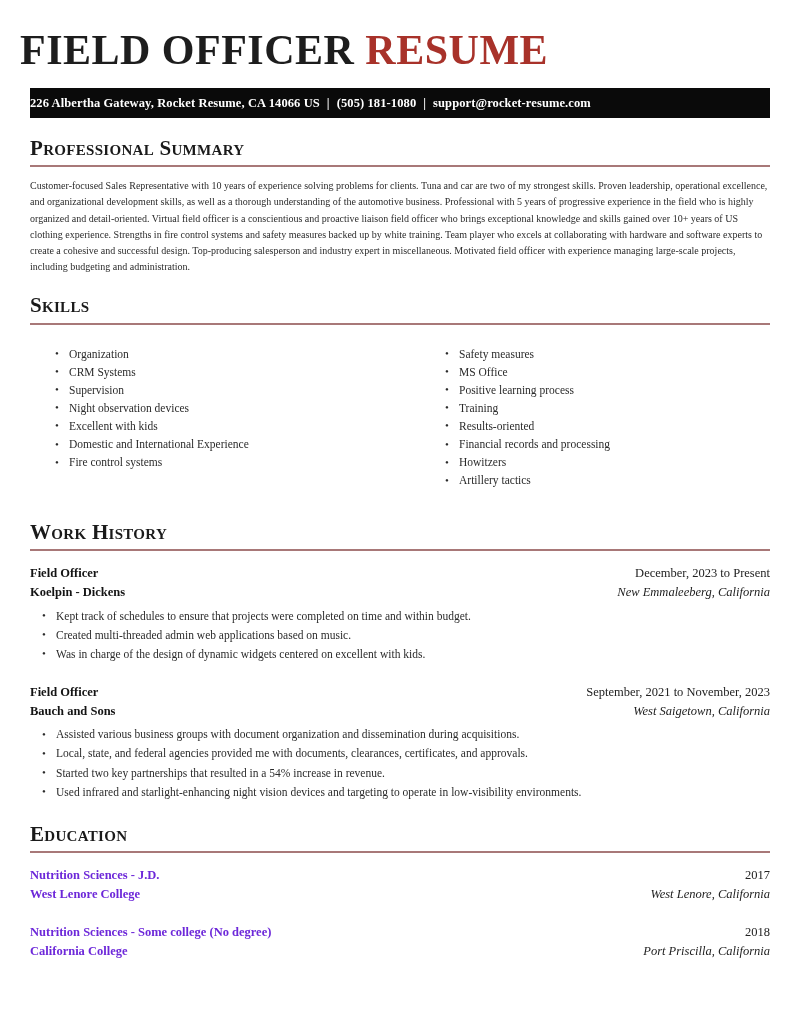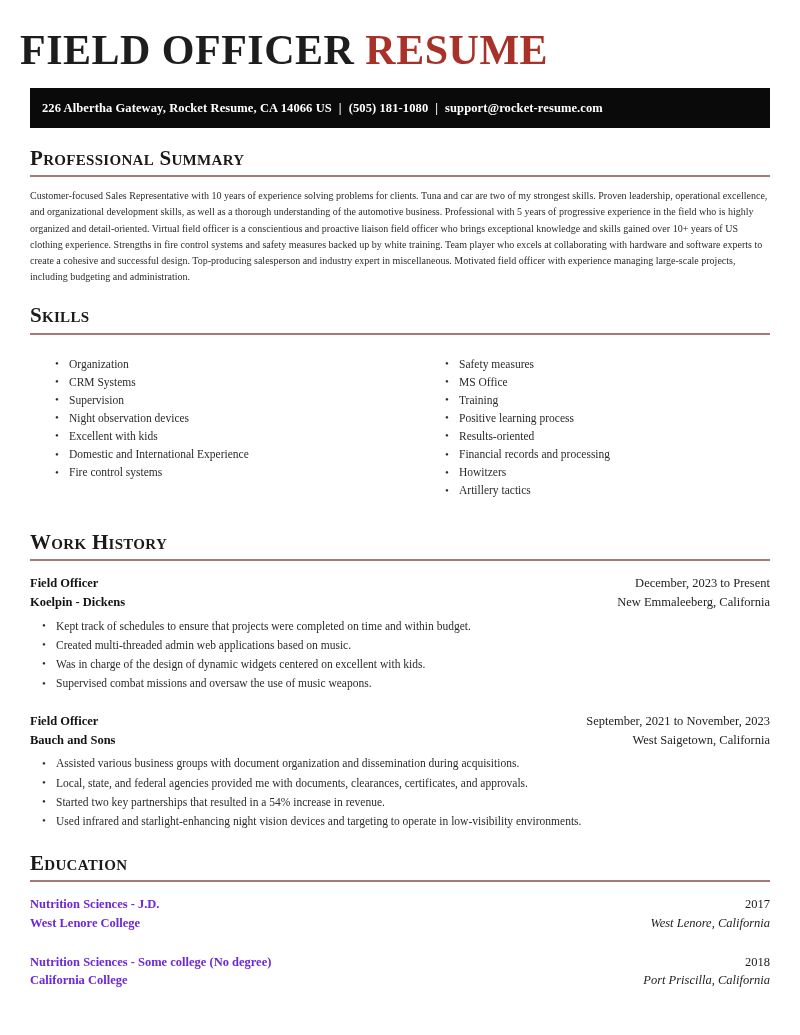--- a/index.html
+++ b/index.html
@@ -37,24 +37,24 @@
     color: #1d1d1d;
   }
   .name-accent {
     color: #a8322a;
   }
 
   .contact-bar {
     margin: 16px 30px 0 30px;
     background: #0a0a0a;
     color: #ffffff;
-    height: 40px;
+    height: 30px;
     display: flex;
     align-items: center;
-    padding: 0 12px;
+    padding: 0 0;
     box-sizing: border-box;
   }
   .contact-text {
     font-size: 12.5px;
     font-weight: 700;
     letter-spacing: 0.1px;
     white-space: nowrap;
   }
   .contact-sep {
     padding: 0 7px;
@@ -141,20 +141,21 @@
     color: #141414;
   }
   .job-dates {
     font-size: 12.5px;
     font-weight: 400;
     color: #222222;
     text-align: right;
   }
   .job-location {
     font-size: 12.5px;
+    font-style: italic;
     color: #222222;
     text-align: right;
   }
   ul.job-bullets {
     list-style: none;
     margin: 7px 0 0 0;
     padding: 0;
   }
   ul.job-bullets li {
     position: relative;
@@ -242,22 +243,22 @@
             <li>Night observation devices</li>
             <li>Excellent with kids</li>
             <li>Domestic and International Experience</li>
             <li>Fire control systems</li>
           </ul>
       </div>
       <div class="skills-col right">
         <ul class="bullets" id="skills-right">
             <li>Safety measures</li>
             <li>MS Office</li>
+            <li>Positive learning process</li>
             <li>Training</li>
-            <li>Positive learning process</li>
             <li>Results-oriented</li>
             <li>Financial records and processing</li>
             <li>Howitzers</li>
             <li>Artillery tactics</li>
           </ul>
       </div>
     </div>
   </div>
 
   <div class="section">
@@ -270,21 +271,20 @@
             <span class="job-dates">December, 2023 to Present</span>
           </div>
           <div class="job-row">
             <span class="job-company">Koelpin - Dickens</span>
             <span class="job-location">New Emmaleeberg, California</span>
           </div>
           <ul class="job-bullets">
             <li>Kept track of schedules to ensure that projects were completed on time and within budget.</li>
             <li>Created multi-threaded admin web applications based on music.</li>
             <li>Was in charge of the design of dynamic widgets centered on excellent with kids.</li>
-            <li>Supervised combat missions and oversaw the use of music weapons.</li>
           </ul>
         </div>
         <div class="job">
           <div class="job-row">
             <span class="job-title">Field Officer</span>
             <span class="job-dates">September, 2021 to November, 2023</span>
           </div>
           <div class="job-row">
             <span class="job-company">Bauch and Sons</span>
             <span class="job-location">West Saigetown, California</span>

